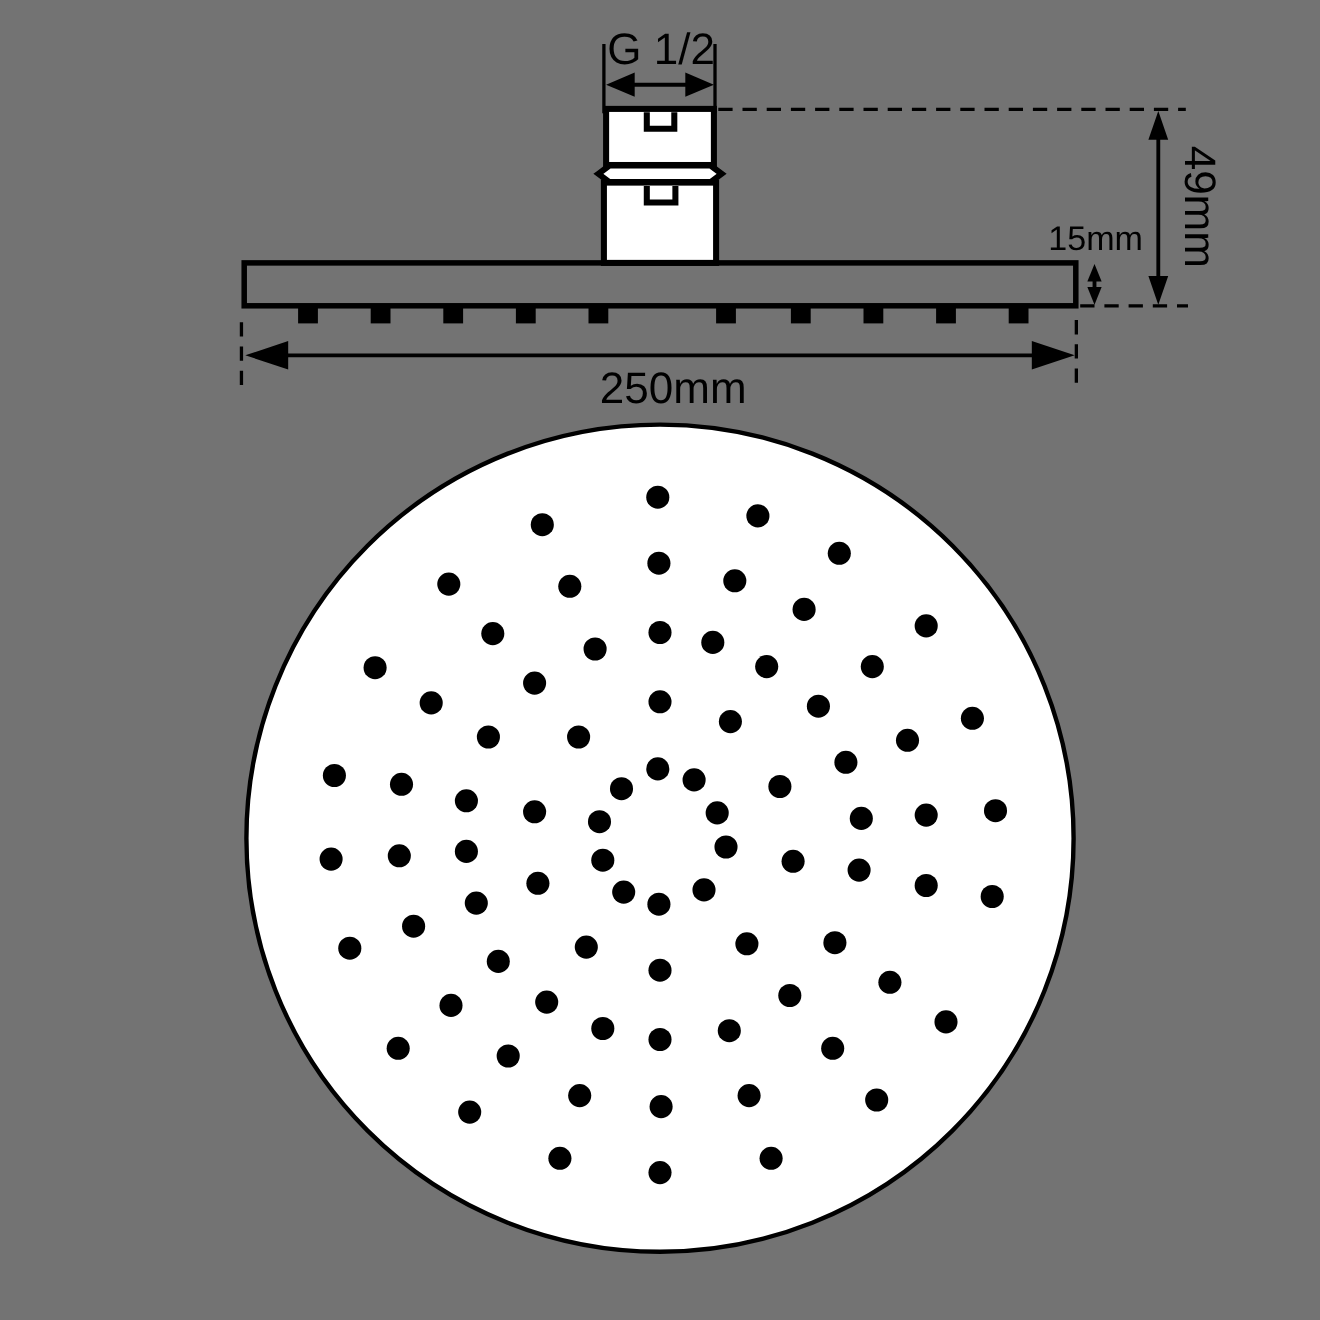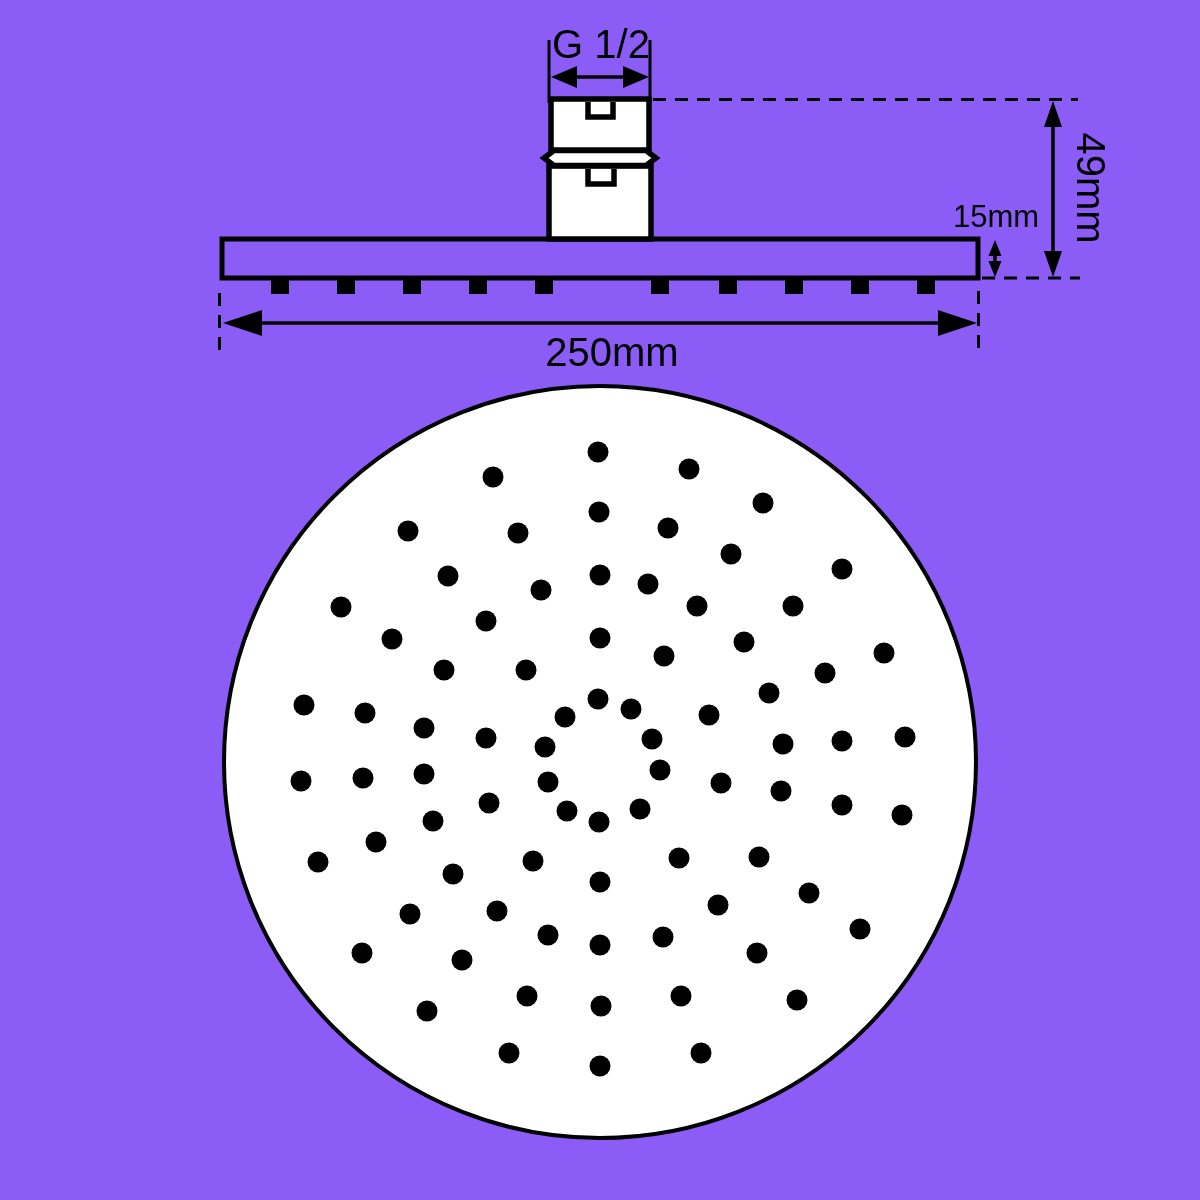--- a/index.html
+++ b/index.html
@@ -4,21 +4,21 @@
 <style>
   html, body {
     margin: 0;
     padding: 0;
     background: #ffffff;
   }
   .sheet {
     position: relative;
     width: 1200px;
     height: 1200px;
-    background: #8b5cf6;
+    background: #737373;
     font-family: "Liberation Sans", sans-serif;
   }
   svg { display: block; }
   .outline   { fill: #ffffff; stroke: #000000; stroke-width: 5.5; stroke-linejoin: miter; }
   .outline-thin { fill: none; stroke: #000000; stroke-width: 5; stroke-linejoin: miter; }
   .dimline   { stroke: #000000; stroke-width: 3.5; fill: none; }
   .extline   { stroke: #000000; stroke-width: 3; fill: none; }
   .dashline  { stroke: #000000; stroke-width: 3; fill: none; stroke-dasharray: 13 9; }
   .arrowhead { fill: #000000; stroke: none; }
   .dim-text  { fill: #000000; font-size: 40px; }

